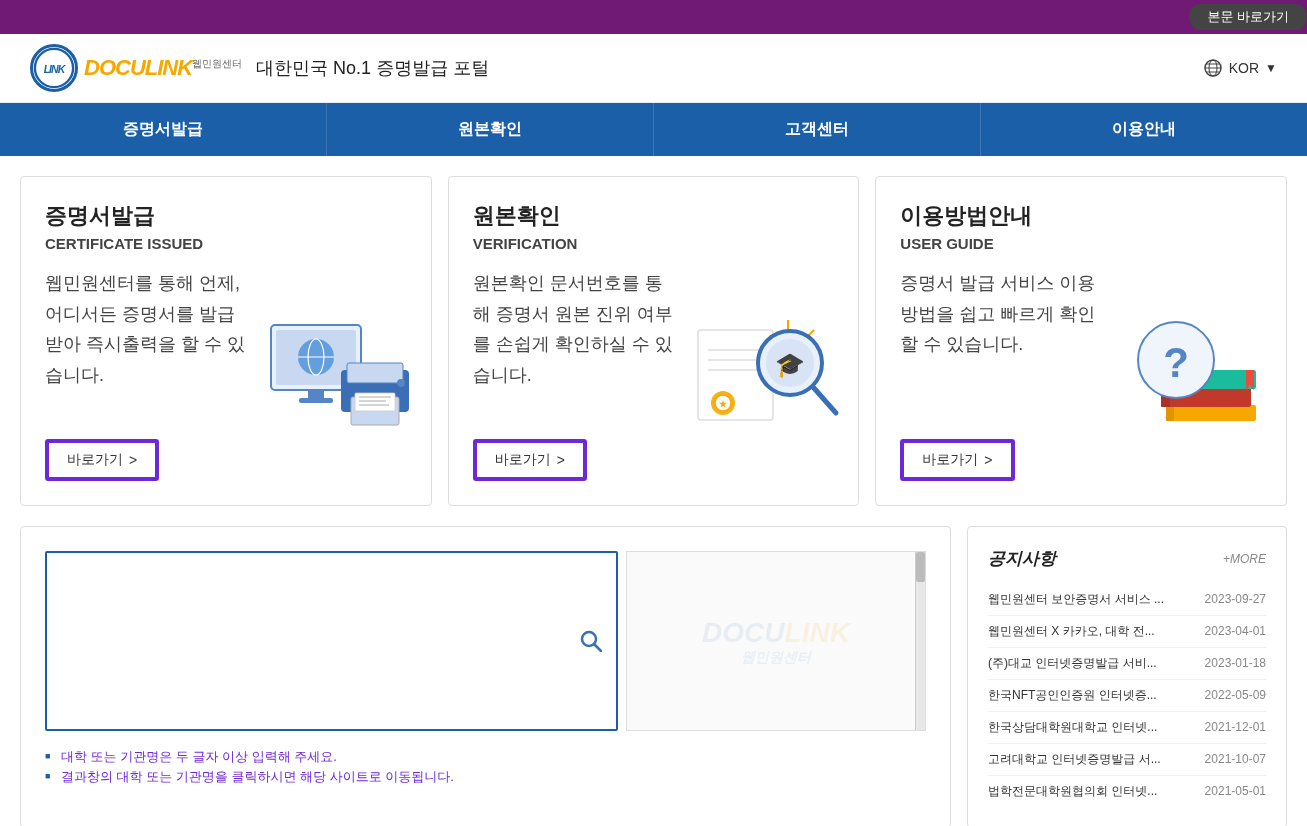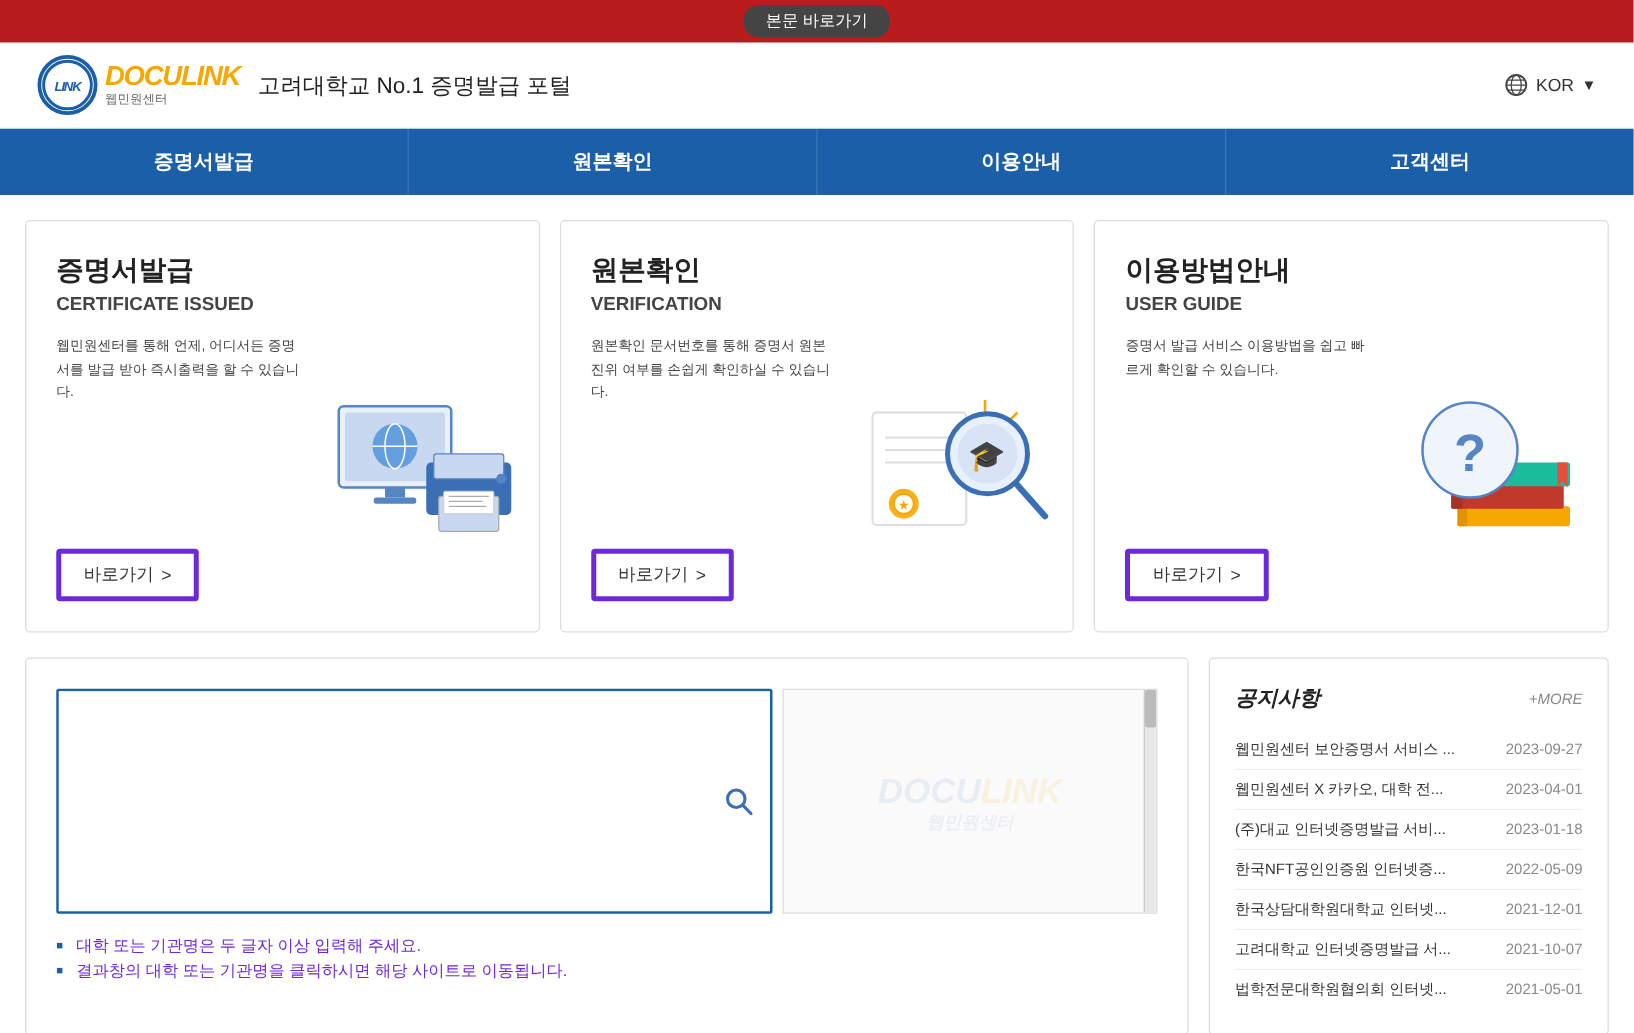--- a/index.html
+++ b/index.html
@@ -1,22 +1,22 @@
 <!DOCTYPE html>
 <html><head>
   <meta charset="utf-8">
   <style>
     * { box-sizing: border-box; margin: 0; padding: 0; }
     body { font-family: 'Malgun Gothic', '맑은 고딕', Arial, sans-serif; background: #fff; color: #222; font-size: 14px; }
 
     
     .skip-nav {
       display: flex;
-      justify-content: center;
-      background: #b91c1c;
+      justify-content: flex-end;
+      background: #701a75;
       padding: 4px 0;
     }
     .skip-nav button {
       background: #444;
       color: #fff;
       border: none;
       padding: 4px 18px;
       border-radius: 12px;
       font-size: 13px;
       cursor: pointer;
@@ -51,21 +51,21 @@
       font-weight: bold;
       font-size: 13px;
       color: #1a5fa8;
       font-style: italic;
       letter-spacing: -1px;
       position: relative;
       overflow: hidden;
     }
     .logo-text {
       display: flex;
-      flex-direction: column;
+      flex-direction: row;
     }
     .logo-brand {
       font-size: 22px;
       font-weight: 900;
       color: #1a5fa8;
       font-style: italic;
       letter-spacing: -1px;
       line-height: 1;
     }
     .logo-brand span { color: #f7a800; }
@@ -130,21 +130,21 @@
       color: #222;
       margin-bottom: 4px;
     }
     .card-title-en {
       font-size: 15px;
       font-weight: 700;
       color: #444;
       margin-bottom: 16px;
     }
     .card-desc {
-      font-size: 11px;
+      font-size: 18px;
       color: #444;
       line-height: 1.7;
       max-width: 200px;
     }
     .card-btn {
       display: inline-flex;
       align-items: center;
       gap: 6px;
       border: 4px solid #6d28d9;
       padding: 8px 18px;
@@ -330,40 +330,40 @@
           <text x="22" y="27" text-anchor="middle" font-size="11" font-weight="900" fill="#1a5fa8" font-style="italic" font-family="Arial">LINK</text>
         </svg>
       </div>
       <div class="logo-text">
         <div class="logo-brand">
           <span>DOCU</span><span style="color:#f7a800">LINK</span>
         </div>
         <div class="logo-sub">웹민원센터</div>
       </div>
     </div>
-    <div class="header-tagline">고려대학교 No.1 증명발급 포털</div>
+    <div class="header-tagline">대한민국 No.1 증명발급 포털</div>
   </div>
   <div class="header-right">
     <svg class="globe-icon" viewBox="0 0 20 20" width="20" height="20">
       <circle cx="10" cy="10" r="8" fill="none" stroke="#444" stroke-width="1.5"></circle>
       <ellipse cx="10" cy="10" rx="4" ry="8" fill="none" stroke="#444" stroke-width="1"></ellipse>
       <line x1="2" y1="10" x2="18" y2="10" stroke="#444" stroke-width="1"></line>
       <line x1="3.5" y1="6" x2="16.5" y2="6" stroke="#444" stroke-width="1"></line>
       <line x1="3.5" y1="14" x2="16.5" y2="14" stroke="#444" stroke-width="1"></line>
     </svg>
     <span>KOR</span>
     <span style="font-size:12px;">▼</span>
   </div>
 </div>
 
 <nav class="nav">
   <div class="nav-item">증명서발급</div>
   <div class="nav-item">원본확인</div>
+  <div class="nav-item">고객센터</div>
   <div class="nav-item">이용안내</div>
-  <div class="nav-item">고객센터</div>
 </nav>
 
 <div class="cards-section">
 
   <div class="card">
     <div class="card-title-kr">증명서발급</div>
     <div class="card-title-en">CERTIFICATE ISSUED</div>
     <div class="card-desc">웹민원센터를 통해 언제, 어디서든 증명서를 발급 받아 즉시출력을 할 수 있습니다.</div>
     <div style="position:absolute;right:10px;bottom:70px;">
       <svg width="160" height="120" viewBox="0 0 160 120">

